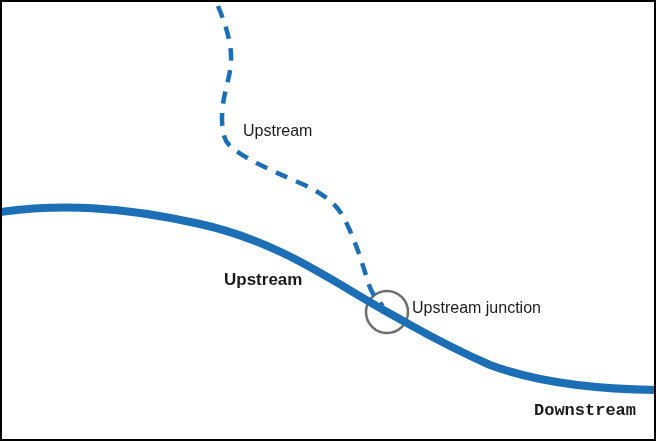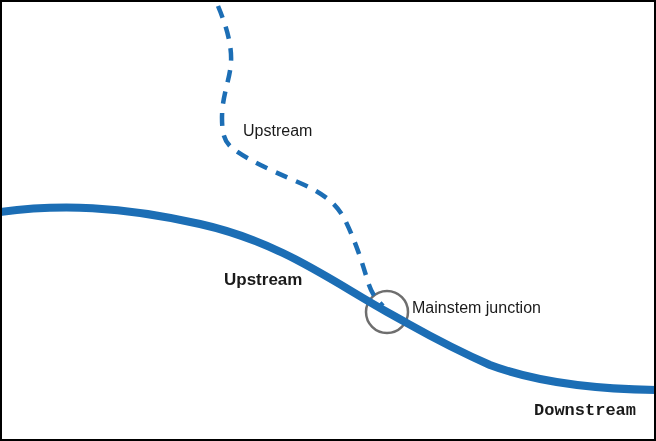--- a/index.html
+++ b/index.html
@@ -63,20 +63,20 @@
     <circle class="junction-circle" cx="387" cy="312" r="21"></circle>
 
     <path class="mainstem-path" d="M 0 212 C 60 204, 120 206, 200 224 C 280 242, 330 280, 387 312 C 420 330, 440 343, 490 365 C 530 380, 580 389, 656 390"></path>
 
     <path class="tributary-path" d="M 218 6 C 226 25, 232 45, 231 62 C 230 80, 222 95, 222 118 C 222 135, 225 142, 232 148 C 248 160, 270 170, 300 183 C 325 194, 338 205, 346 222 C 356 243, 362 262, 368 282 C 372 295, 377 300, 383 306"></path>
   </svg>
 
 
   <div class="label" style="left:243px; top:122px;">Upstream</div>
 
-  <div class="label" style="left:412px; top:299px;">Mainstem junction</div>
+  <div class="label" style="left:412px; top:299px;">Upstream junction</div>
 
   <div class="label bold" style="left:224px; top:270px;">Upstream</div>
 
   <div class="label bold" style="left:534px; top:401px;font-family:Liberation Mono, monospace;">Downstream</div>
 
   <div class="frame"></div>
 </div>
 
 </body></html>

